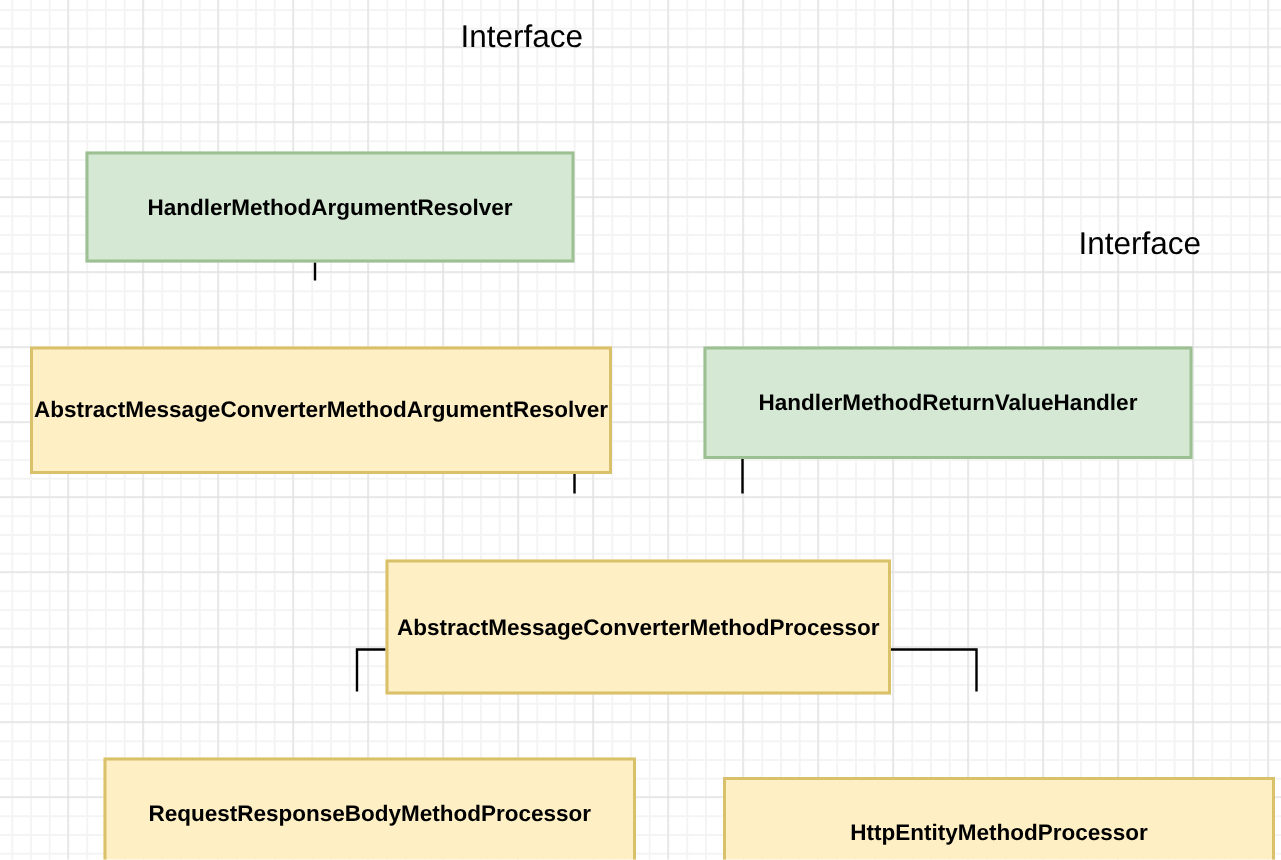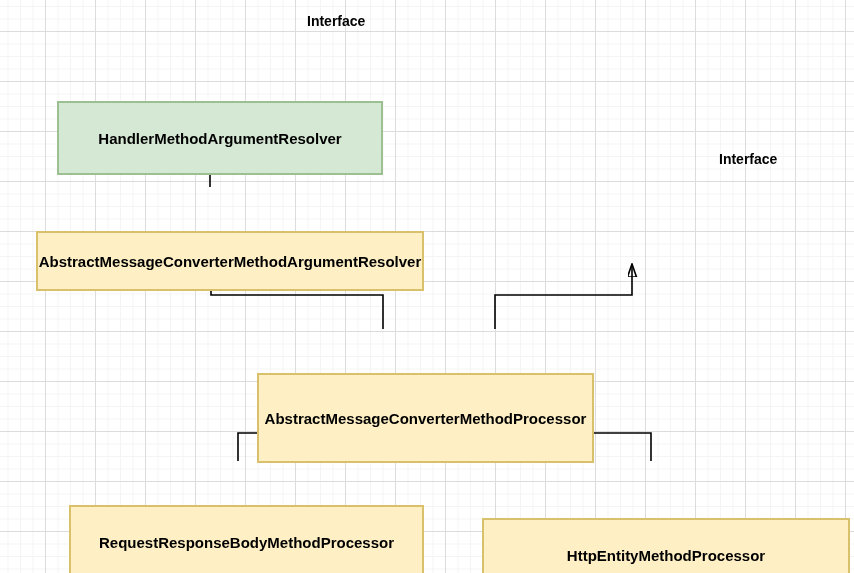--- a/index.html
+++ b/index.html
@@ -40,28 +40,28 @@
   .node.interface {
     background-color: #d5e8d4;
     border-color: #9cc092;
   }
   .node.class {
     background-color: #feefc4;
     border-color: #d9c06b;
   }
   .stereotype {
     position: absolute;
-    font-weight: bold;
-    font-size: 14px;
+    font-weight: normal;
+    font-size: 21px;
     color: #000000;
     white-space: nowrap;
   }
   
   #node-hmar  { left: 57px;  top: 57px;  width: 326px; height: 74px; }
-  #node-amcmar{ left: 36px;  top: 187px; width: 388px; height: 60px; }
+  #node-amcmar{ left: 20px;  top: 187px; width: 388px; height: 85px; }
   #node-hmrvh { left: 469px; top: 187px; width: 326px; height: 75px; }
   #node-amcmp { left: 257px; top: 329px; width: 337px; height: 90px; }
   #node-rrbmp { left: 69px;  top: 461px; width: 355px; height: 74px; }
   #node-hemp  { left: 482px; top: 474px; width: 368px; height: 75px; }
   #label-interface-left  { left: 307px; top: 13px; }
   #label-interface-right { left: 719px; top: 151px; }
   #edges {
     position: absolute;
     left: 0; top: 0;
     width: 854px;
@@ -93,20 +93,21 @@
     <path d="M651,461 L651,433 L487,433 L487,405" marker-end="url(#arrow)"></path>
   </svg>
 
   <div class="stereotype" id="label-interface-left">Interface</div>
   <div class="stereotype" id="label-interface-right">Interface</div>
 
   <div class="node interface" id="node-hmar">HandlerMethodArgumentResolver</div>
 
   <div class="node class" id="node-amcmar">AbstractMessageConverterMethodArgumentResolver</div>
 
+  <div class="node interface" id="node-hmrvh">HandlerMethodReturnValueHandler</div>
 
   <div class="node class" id="node-amcmp">AbstractMessageConverterMethodProcessor</div>
 
   <div class="node class" id="node-rrbmp">RequestResponseBodyMethodProcessor</div>
 
   <div class="node class" id="node-hemp">HttpEntityMethodProcessor</div>
 
 </div>
 
 </body></html>

